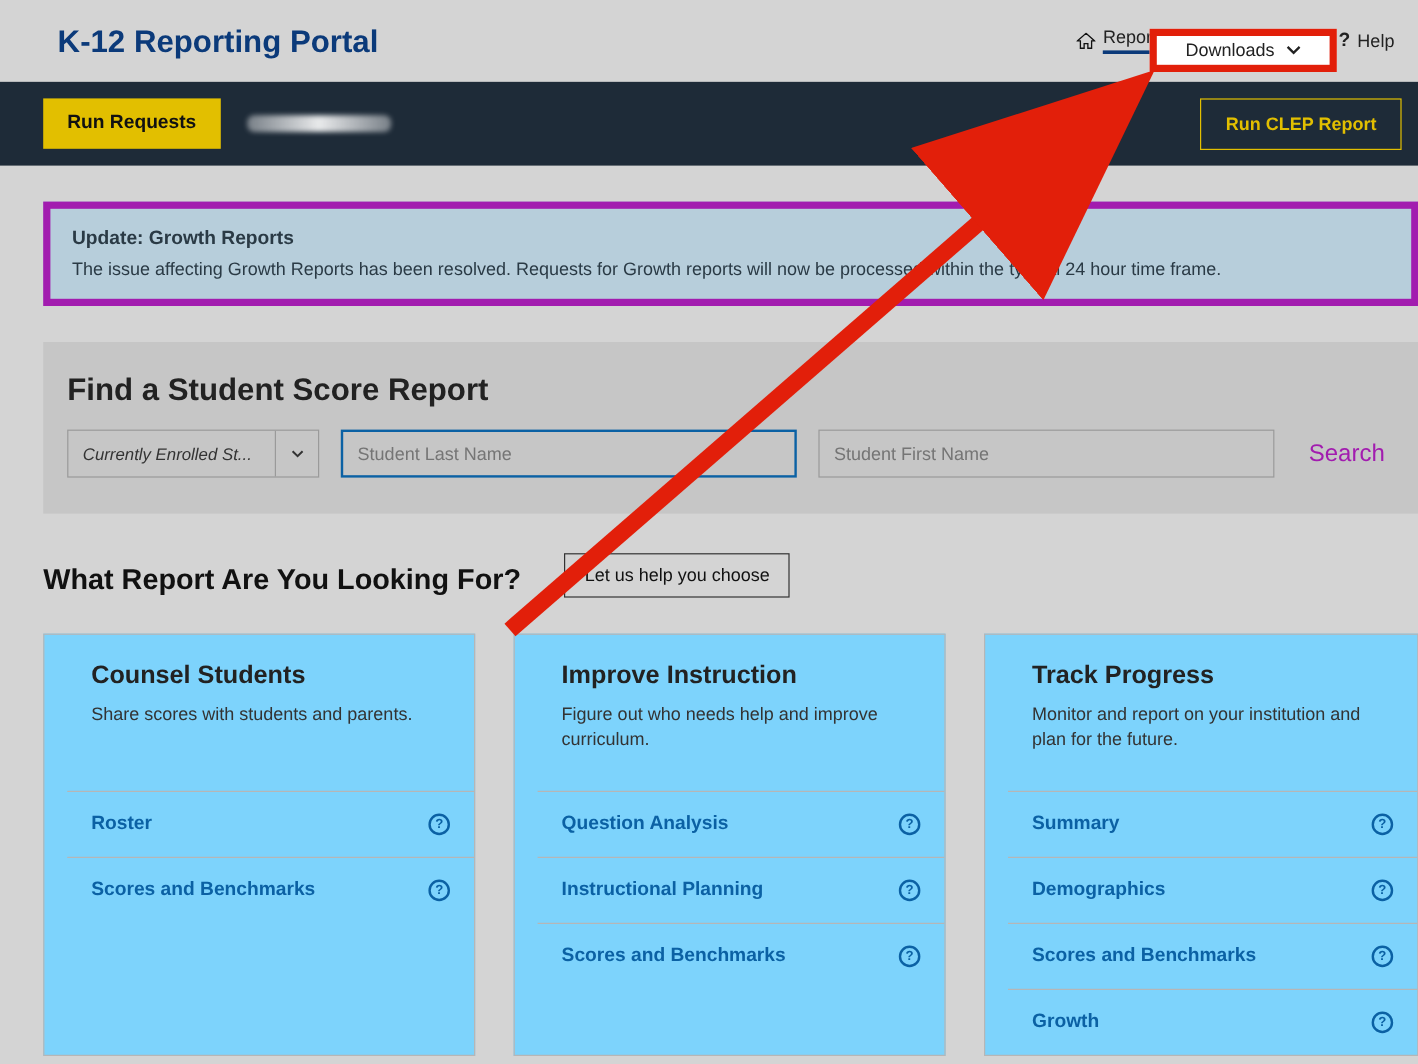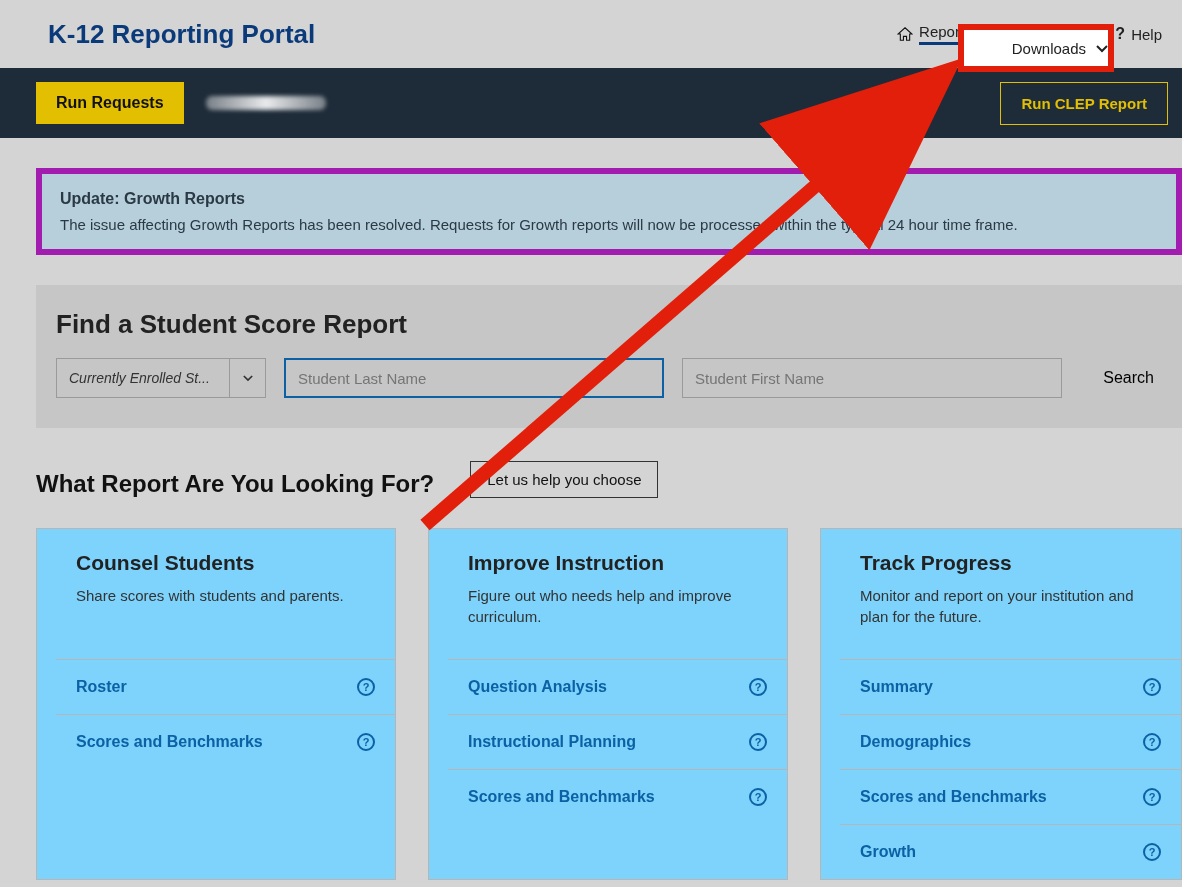--- a/index.html
+++ b/index.html
@@ -44,26 +44,26 @@
   }
   .qmark {
     font-weight: 700;
     font-size: 16px;
   }
   .downloads-box {
     position: absolute;
     top: 24px;
     right: 68px;
     width: 156px;
-    height: 48px;
+    height: 36px;
     background: #fff;
     border: 6px solid #e21f0a;
     display: flex;
     align-items: center;
-    justify-content: flex-end;
+    justify-content: center;
     gap: 10px;
     z-index: 50;
   }
   .downloads-box .label { font-size: 15px; color: #222; }
   .darkbar {
     background: #1e2b38;
     height: 70px;
     display: flex;
     align-items: center;
     padding: 0 14px 0 36px;
@@ -151,22 +151,22 @@
     font-size: 15px;
     color: #555;
   }
   .input-lastname {
     width: 380px;
     border: 2px solid #0b61a4;
     outline: none;
   }
   .input-firstname { width: 380px; }
   .search-label {
-    color: #000000;
-    font-size: 16px;
+    color: #a21caf;
+    font-size: 20px;
     margin-left: auto;
     padding-right: 8px;
   }
   .what-report {
     margin: 33px 0 0 36px;
     display: flex;
     align-items: flex-end;
     gap: 36px;
   }
   .what-report h2 {

